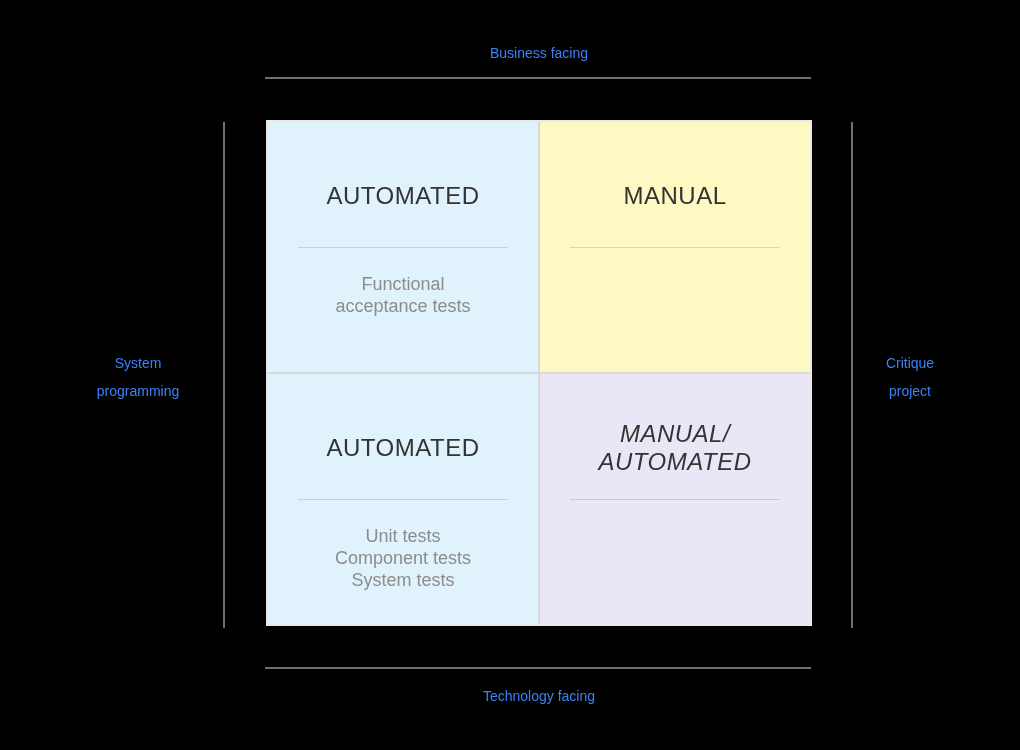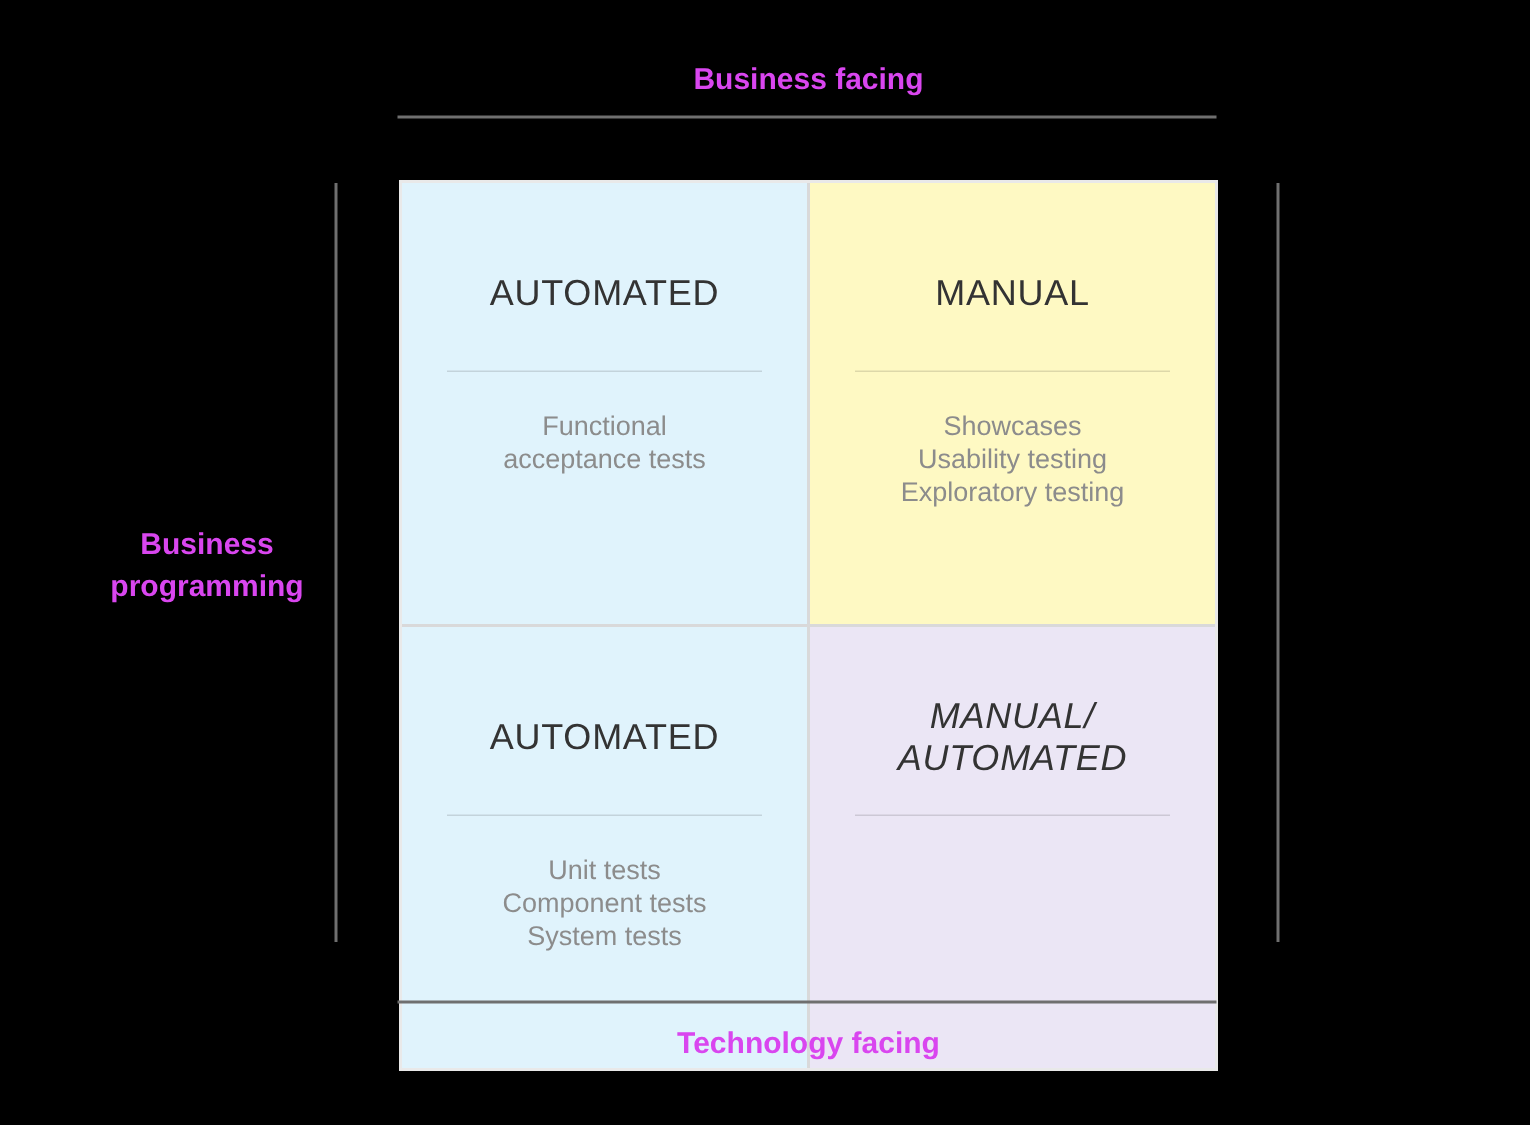--- a/index.html
+++ b/index.html
@@ -12,23 +12,23 @@
     position: relative;
     width: 1020px;
     height: 750px;
     background: #000000;
     overflow: hidden;
   }
 
   
   .axis-label {
     position: absolute;
-    color: #d946ef;
-    font-size: 20px;
-    font-weight: 700;
+    color: #3b82f6;
+    font-size: 14px;
+    font-weight: 400;
     line-height: 26px;
     text-align: center;
     white-space: pre-line;
   }
   .axis-label.top    { left: 266px; width: 546px; top: 40px; }
   .axis-label.bottom { left: 266px; width: 546px; top: 683px; text-align: center; }
   .axis-label.left   { left: 30px;  width: 216px; top: 349px; line-height: 28px; }
   .axis-label.right  { left: 802px; width: 216px; top: 349px; line-height: 28px; }
 
   
@@ -39,21 +39,21 @@
   .axis-line.v { top: 122px; width: 2px; height: 506px; }
   .axis-line.v.left  { left: 223px; }
   .axis-line.v.right { left: 851px; }
 
   
   .grid {
     position: absolute;
     left: 266px;
     top: 120px;
     width: 546px;
-    height: 594px;
+    height: 506px;
     box-sizing: border-box;
     border: 2px solid #e9e9e9;
     background: #d9d9da;
     display: grid;
     grid-template-columns: 1fr 1fr;
     grid-template-rows: 1fr 1fr;
     gap: 2px;
   }
   .cell { position: relative; overflow: hidden; }
   .q-head {
@@ -88,40 +88,39 @@
 </style>
 </head>
 <body>
 
 <div class="stage">
 
   <div class="axis-label top">Business facing</div>
   <div class="axis-line h top"></div>
 
   <div class="axis-line v left"></div>
-  <div class="axis-label left">Business
+  <div class="axis-label left">System
 programming</div>
 
   <div class="axis-line v right"></div>
+  <div class="axis-label right">Critique
+project</div>
 
   <div class="grid">
 
     <div class="cell" style="background: rgb(224, 243, 252);">
       <div class="q-head">AUTOMATED</div>
       <div class="q-divider"></div>
       <div class="q-body">Functional
 acceptance tests</div>
     </div>
 
     <div class="cell" style="background: #fef9c3;">
       <div class="q-head">MANUAL</div>
       <div class="q-divider"></div>
-      <div class="q-body">Showcases
-Usability testing
-Exploratory testing</div>
     </div>
 
     <div class="cell" style="background: rgb(224, 243, 252);">
       <div class="q-head">AUTOMATED</div>
       <div class="q-divider"></div>
       <div class="q-body">Unit tests
 Component tests
 System tests</div>
     </div>
 

